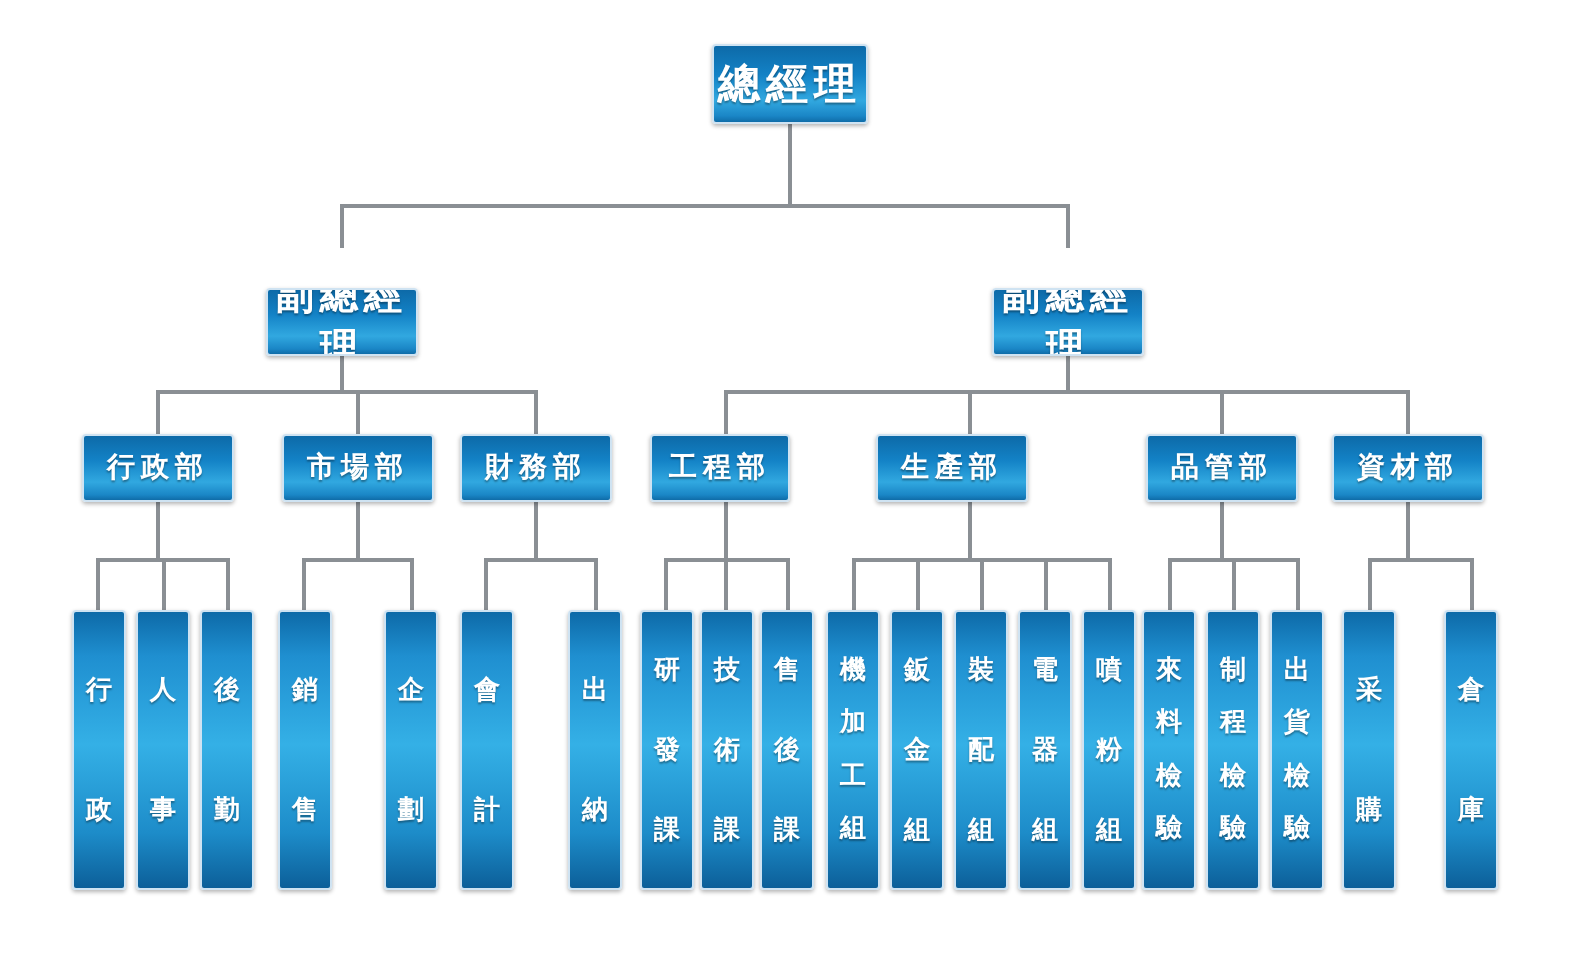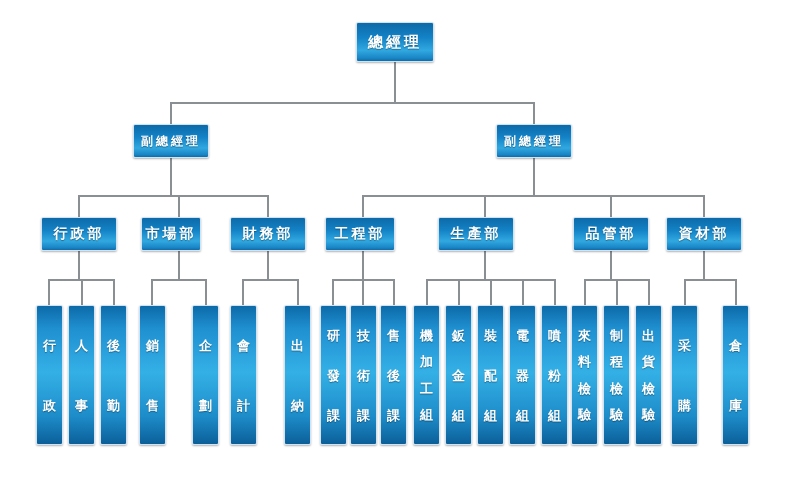--- a/index.html
+++ b/index.html
@@ -70,22 +70,22 @@
     justify-content: space-around;
     padding: 9px 0 9px 0;
     text-shadow: 0 1px 1px rgba(0,0,0,0.35);
   }
   .v-node .ch {
     display: block;
     font-weight: bold;
     line-height: 1;
   }
 
-  .lvl-1 { font-size: 15px; }
-  .lvl-2 { font-size: 12px; }
+  .lvl-1 { font-size: 21px; }
+  .lvl-2 { font-size: 19px; margin-top: 20px; }
   .lvl-3 { font-size: 14px; }
   .v-char { font-size: 13px; }
 </style>
 </head>
 <body>
 
 <div id="chart-root">
   <div id="connector-layer">
       <div class="conn v" style="left: 394px; top: 62px; height: 42px;"></div>
       <div class="conn h" style="left: 170px; top: 102px; width: 364px;"></div>
@@ -143,21 +143,21 @@
       </div>
       <div class="node h-node lvl-2" style="left: 133px; top: 124px; width: 76px; height: 34px;">
         <span>副總經理</span>
       </div>
       <div class="node h-node lvl-2" style="left: 496px; top: 124px; width: 76px; height: 34px;">
         <span>副總經理</span>
       </div>
       <div class="node h-node lvl-3" style="left: 41px; top: 217px; width: 76px; height: 34px;">
         <span>行政部</span>
       </div>
-      <div class="node h-node lvl-3" style="left: 141px; top: 217px; width: 60px; height: 34px; text-align: right;">
+      <div class="node h-node lvl-3" style="left: 141px; top: 217px; width: 76px; height: 34px; text-align: right;">
         <span>市場部</span>
       </div>
       <div class="node h-node lvl-3" style="left: 230px; top: 217px; width: 76px; height: 34px;">
         <span>財務部</span>
       </div>
       <div class="node h-node lvl-3" style="left: 325px; top: 217px; width: 70px; height: 34px;">
         <span>工程部</span>
       </div>
       <div class="node h-node lvl-3" style="left: 438px; top: 217px; width: 76px; height: 34px;">
         <span>生產部</span>

